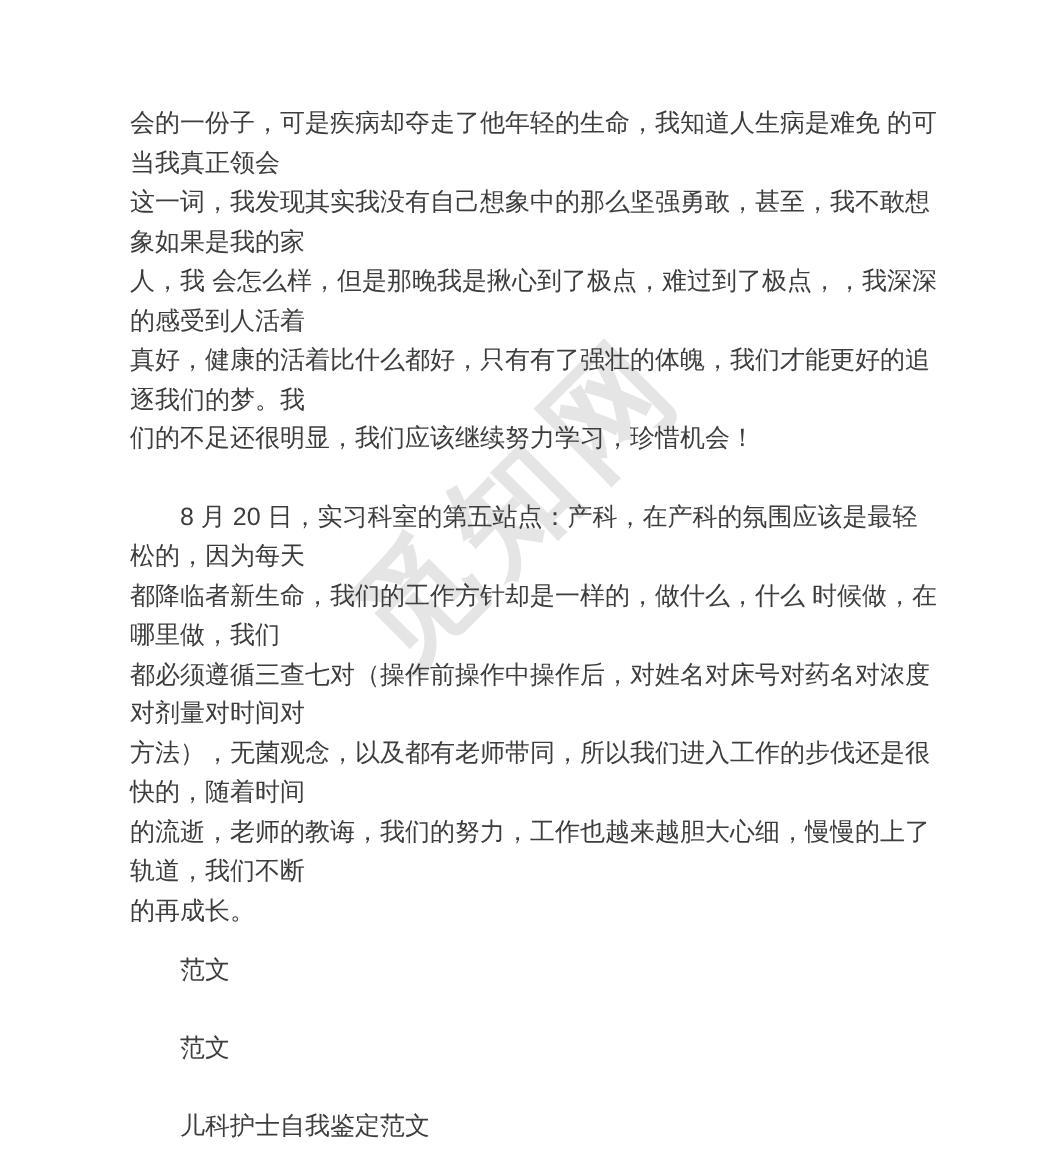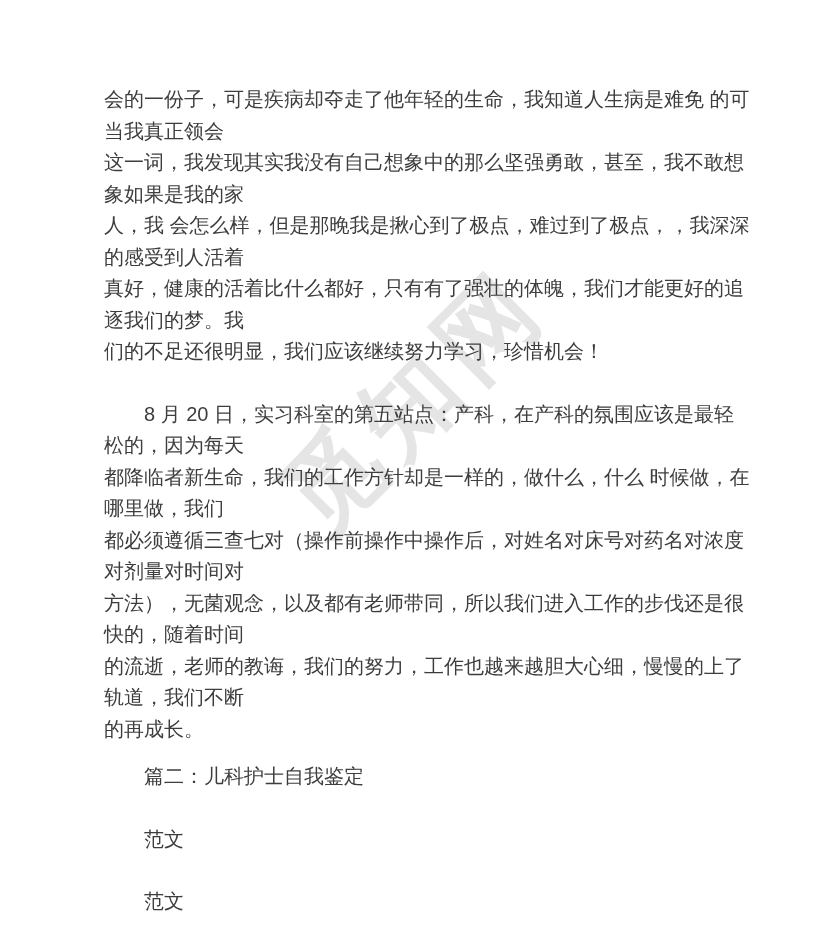--- a/index.html
+++ b/index.html
@@ -69,23 +69,23 @@
 真好，健康的活着比什么都好，只有有了强壮的体魄，我们才能更好的追逐我们的梦。我
 们的不足还很明显，我们应该继续努力学习，珍惜机会！</p>
 
     <p class="indent after-wide">8 月 20 日，实习科室的第五站点：产科，在产科的氛围应该是最轻松的，因为每天
 都降临者新生命，我们的工作方针却是一样的，做什么，什么 时候做，在哪里做，我们
 都必须遵循三查七对（操作前操作中操作后，对姓名对床号对药名对浓度对剂量对时间对
 方法），无菌观念，以及都有老师带同，所以我们进入工作的步伐还是很快的，随着时间
 的流逝，老师的教诲，我们的努力，工作也越来越胆大心细，慢慢的上了轨道，我们不断
 的再成长。</p>
 
-    <p class="indent">篇二：儿科护士自我鉴定</p>
 
     <p class="indent">范文</p>
 
 
     <p class="indent">范文</p>
 
+    <p class="indent">儿科护士自我鉴定范文</p>
 
 
   </div>
 </div>
 
 </body></html>

